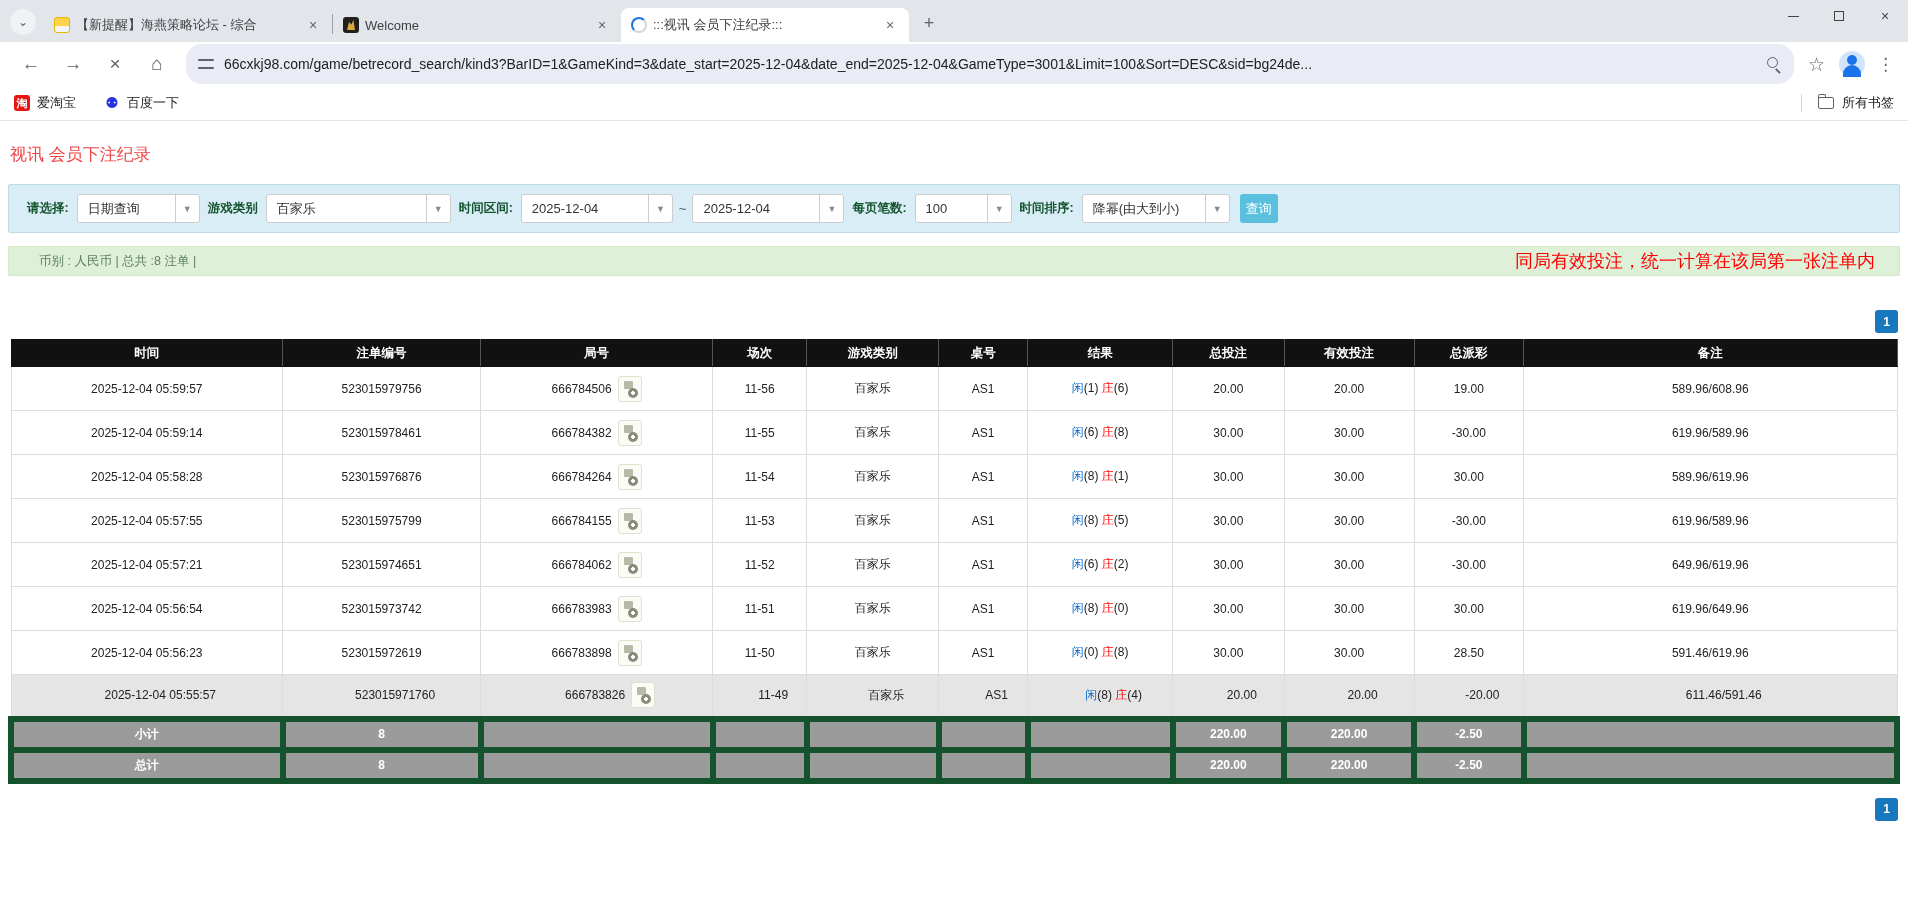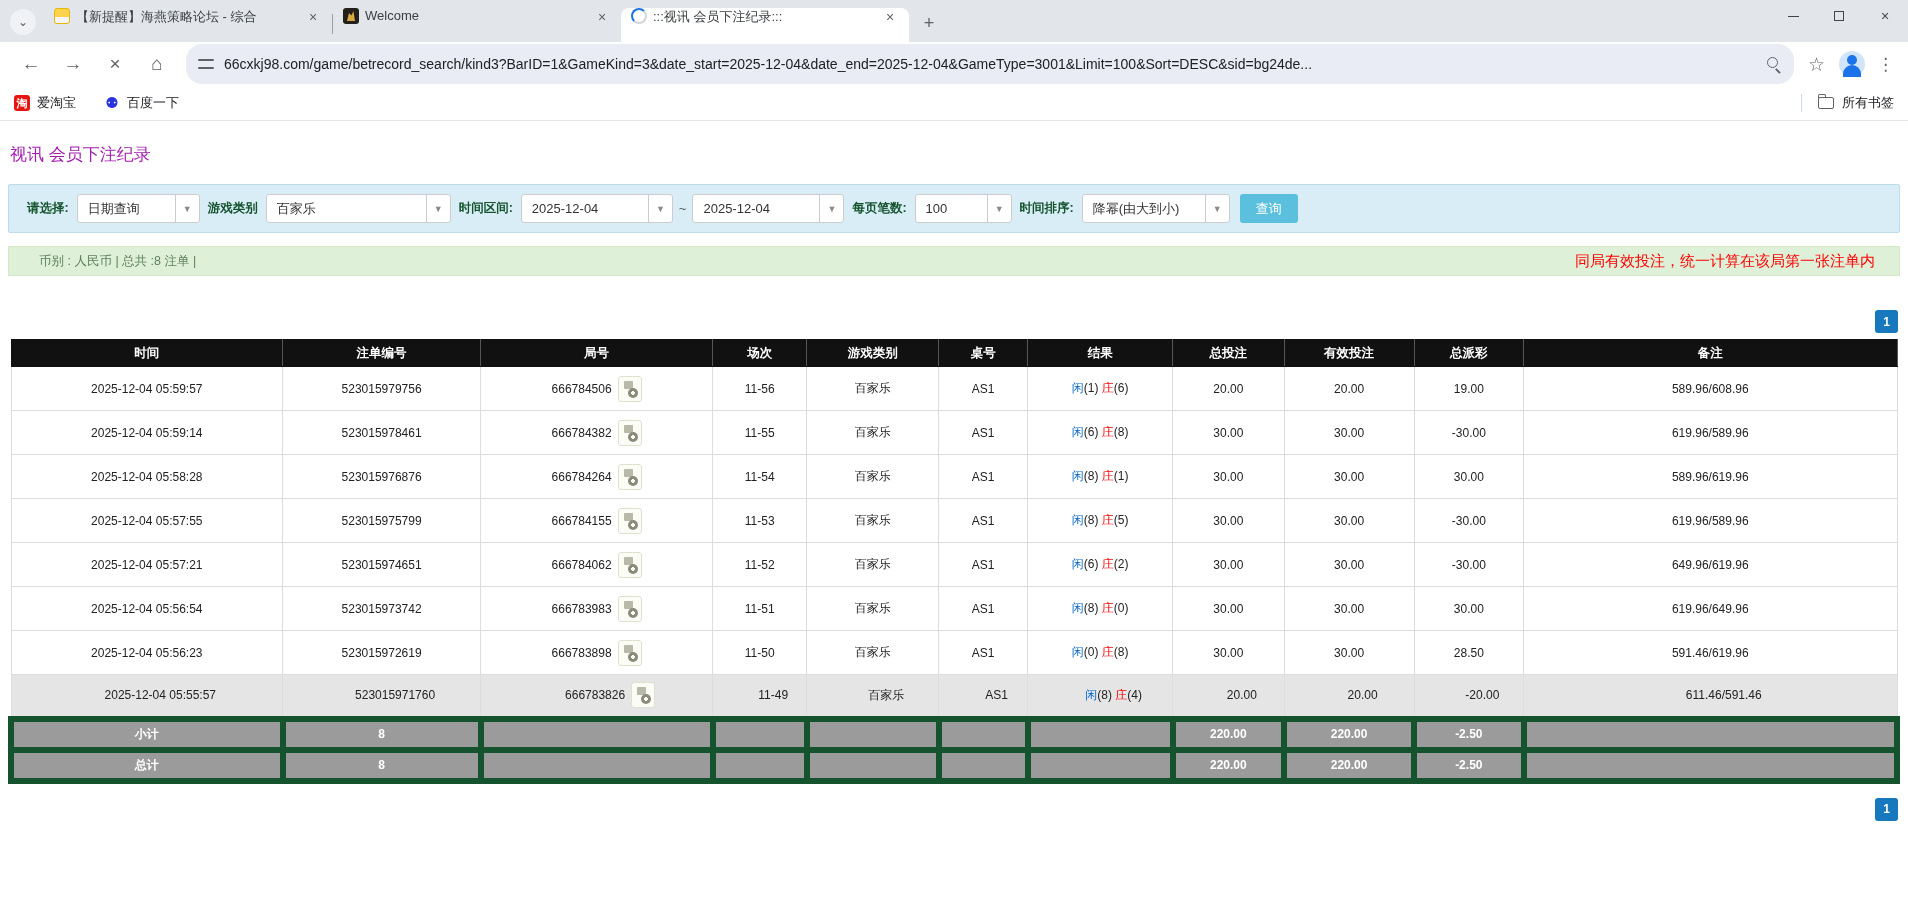--- a/index.html
+++ b/index.html
@@ -3,21 +3,21 @@
 <meta charset="utf-8">
 <style>
   * { box-sizing: border-box; margin: 0; padding: 0; }
   html,body { width:1908px; height:919px; overflow:hidden; background:#fff;
     font-family:"Liberation Sans","DejaVu Sans",sans-serif; }
 
   
   .tabstrip { height:42px; background:#e2e5ea; display:flex; align-items:flex-end; position:relative; }
   .tab-search { width:26px; height:26px; border-radius:50%; background:#f0f2f5; color:#5f6368;
     display:flex; align-items:center; justify-content:center; margin:0 8px 7px 10px; font-size:12px; cursor:pointer; }
-  .tab { display:flex; align-items:flex-start; height:34px; padding:0 10px 0 10px; width:288px;
+  .tab { display:flex; align-items:center; height:34px; padding:0 10px 0 10px; width:288px;
     border-radius:8px 8px 0 0; color:#3c4043; font-size:13px; position:relative; }
   .tab.active { background:#fff; }
   .tab .title { flex:1; white-space:nowrap; overflow:hidden; margin:0 6px; }
   .tab .close { width:18px; height:18px; border-radius:50%; display:flex; align-items:center;
     justify-content:center; font-size:14px; color:#5f6368; cursor:pointer; }
   .tab-sep { width:1px; height:20px; background:#9aa0a6; margin-bottom:8px; }
   .favicon { width:16px; height:16px; flex:0 0 16px; position:relative; }
   .fav-mail { background:linear-gradient(180deg,#ffd24d 55%,#f5f5f5 55%); border-radius:3px; border:1px solid #e6b800; }
   .fav-dark { background:#23201c; border-radius:3px; }
   .fav-dark::after { content:""; position:absolute; left:4px; top:3px; width:8px; height:10px;
@@ -56,37 +56,37 @@
   .bm-taobao { background:#e8140f; color:#fff; font-size:11px; line-height:16px; text-align:center; font-weight:bold; }
   .bm-baidu { color:#2932e1; font-size:15px; line-height:16px; text-align:center; }
   .bm-right { margin-left:auto; display:flex; align-items:center; font-size:13px; color:#202124; cursor:pointer; }
   .bm-divider { width:1px; height:18px; background:#cfd8ea; margin-right:16px; }
   .folder-ic { width:16px; height:12px; border:1.5px solid #5f6368; border-radius:2px; position:relative; margin-right:8px; }
   .folder-ic::before { content:""; position:absolute; top:-4px; left:-1px; width:6px; height:3px;
     border:1.5px solid #5f6368; border-bottom:none; border-radius:2px 2px 0 0; }
 
   
   .page { padding:0 8px; }
-  .page-title { font-size:17px; color:#a21caf; margin:22px 2px 18px 2px; }
+  .page-title { font-size:17px; color:#ef4444; margin:22px 2px 18px 2px; }
 
   .filter-panel { background:#d9edf7; border:1px solid #bcdde8; border-radius:2px;
     padding:9px 10px; display:flex; align-items:center; }
   .f-label { color:#14532d; font-weight:bold; font-size:12.5px; margin:0 8px; white-space:nowrap; }
   .select { background:#fff; border:1px solid #ccc; border-radius:3px; height:29px; display:flex; align-items:stretch; cursor:pointer; }
   .select .val { padding:12px 10px; font-size:13px; color:#333; display:flex; align-items:center; flex:1; white-space:nowrap; }
   .select .arrow { width:24px; border-left:1px solid #ccc; display:flex; align-items:center; justify-content:center;
     color:#8a8a8a; font-size:9px; }
   .tilde { color:#555; margin:0 6px; font-size:13px; }
   .btn-search { background:#5bc0de; color:#fff; border:none; border-radius:3px; height:29px;
-    padding:0 16px; font-size:13px; margin-left:10px; cursor:pointer; }
+    padding:0 6px; font-size:13px; margin-left:10px; cursor:pointer; }
 
   .info-bar { background:#dff0d8; border:1px solid #d6e9c6; margin-top:13px; height:30px;
     display:flex; align-items:center; padding:0 12px 0 30px; }
   .info-left { color:#5f7f5f; font-size:12.5px; }
-  .info-right { margin-left:auto; color:#ff0000; font-size:15px; padding-right:12px; }
+  .info-right { margin-left:auto; color:#ff0000; font-size:18px; padding-right:12px; }
 
   .pager-row { display:flex; justify-content:flex-end; margin:34px 2px 6px 0; }
   .pager-row.bottom { margin:14px 2px 0 0; }
   .page-num { min-width:23px; height:23px; background:#1778be; color:#fff; font-size:12px; font-weight:bold;
     display:flex; align-items:center; justify-content:center; border-radius:3px; cursor:pointer; }
 
   table.bet { width:100%; border-collapse:collapse; table-layout:fixed; margin-top:2px; }
   table.bet th { background:#111; color:#fff; font-size:12.5px; font-weight:bold; height:27px;
     border:1px solid #111; border-right:1px solid #555; text-align:center; }
   table.bet td { border:1px solid #ddd; height:44px; text-align:center; font-size:12px; color:#222; background:#fff; }

